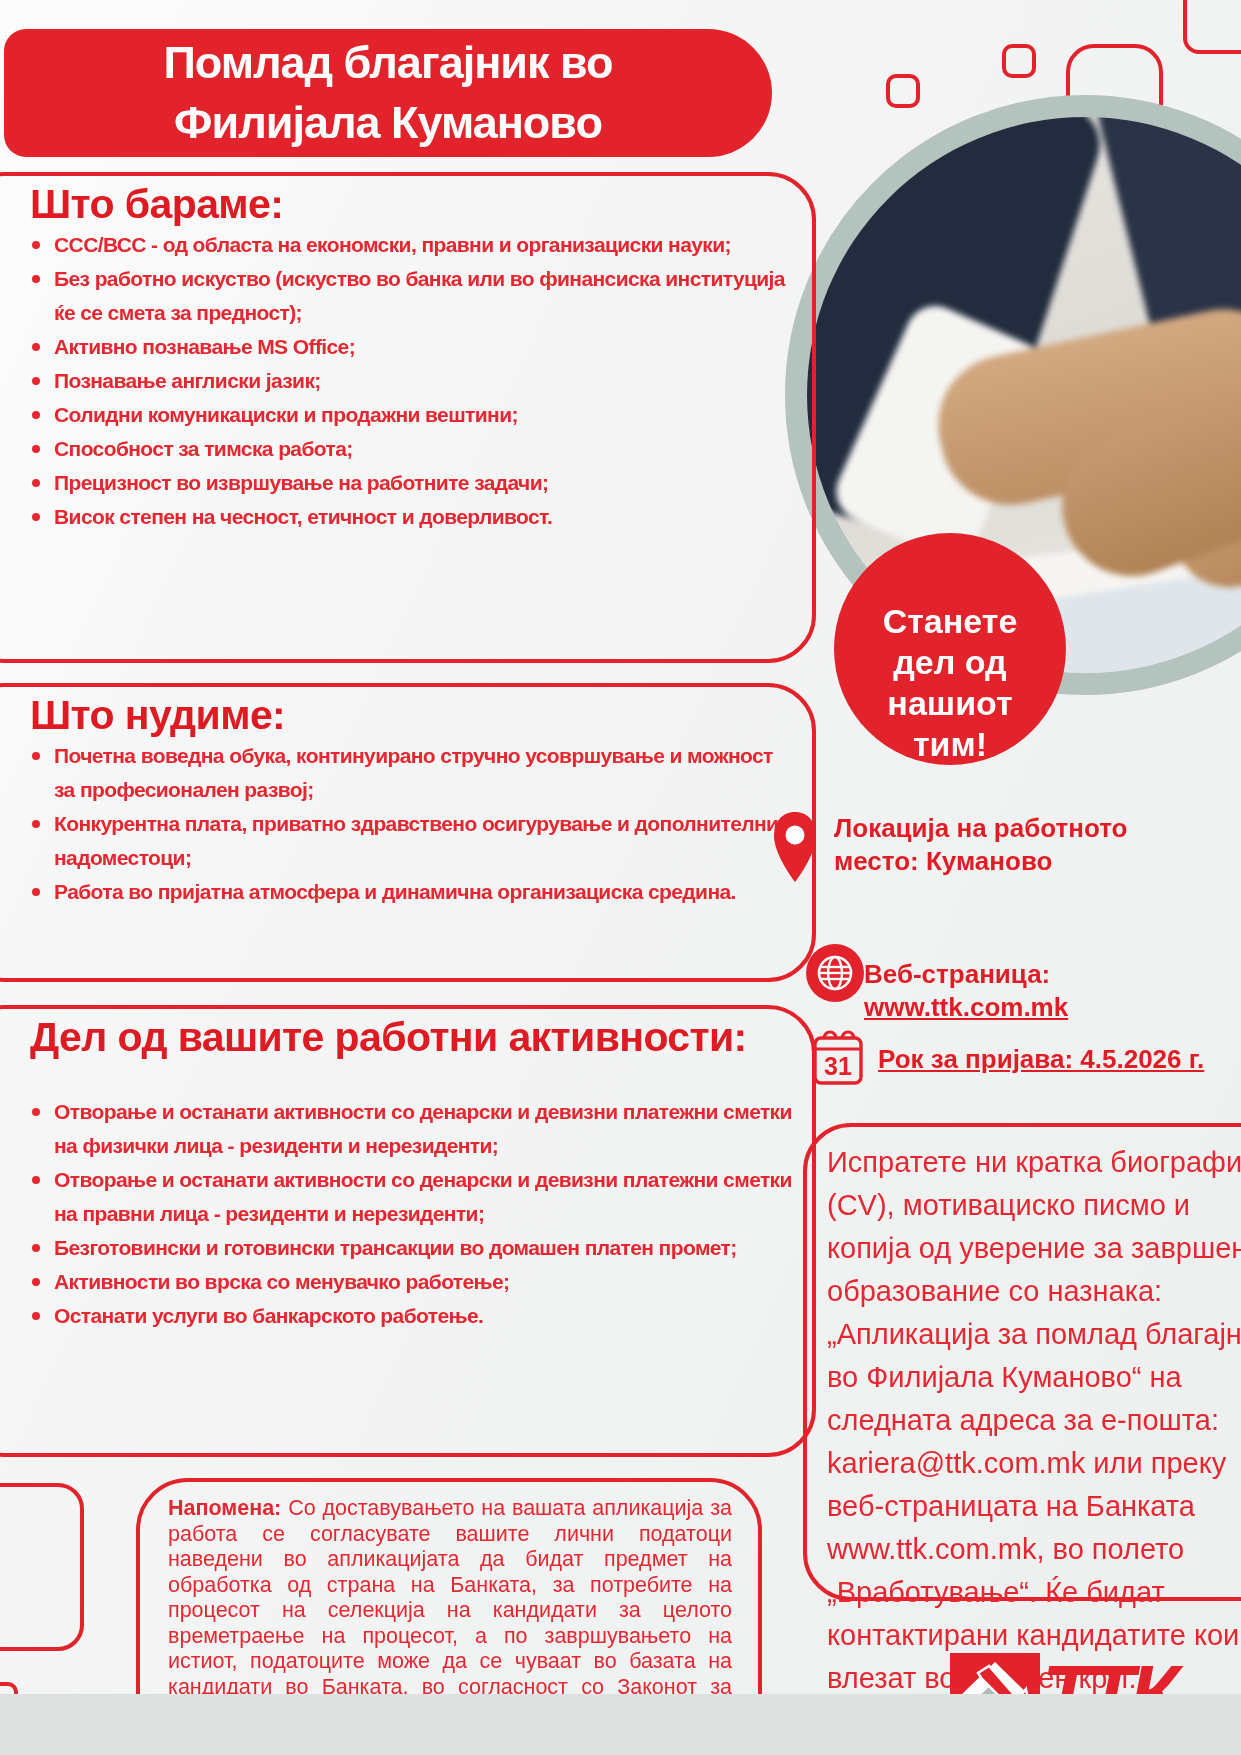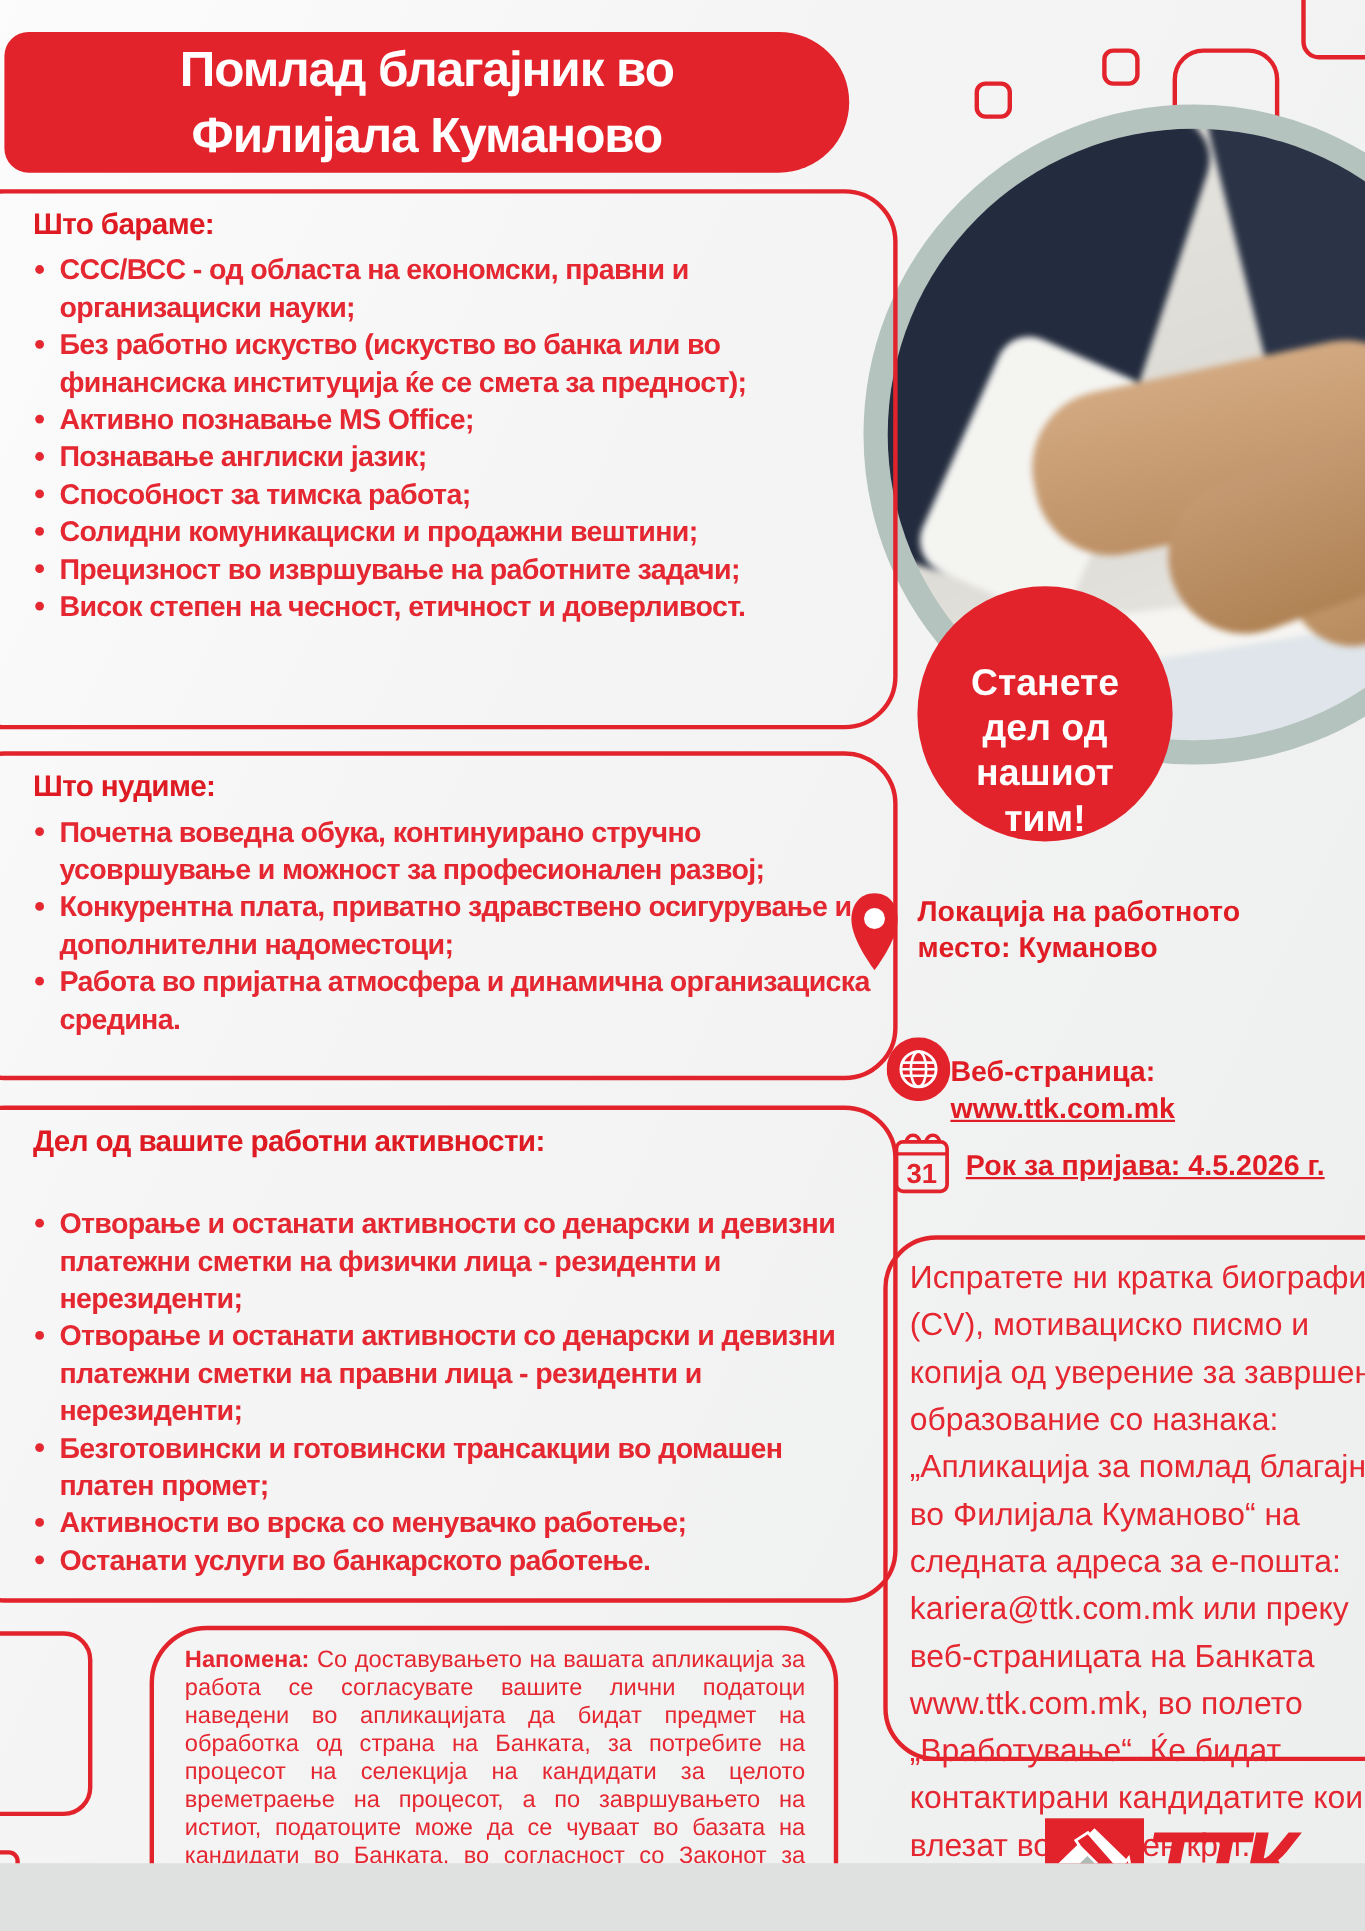--- a/index.html
+++ b/index.html
@@ -8,23 +8,23 @@
     font-family:"Liberation Sans",sans-serif;}
   
   .banner{position:absolute;left:4px;top:29px;width:768px;height:128px;background:#e2232b;
     border-radius:22px 64px 64px 22px;display:flex;align-items:center;justify-content:center;}
   .banner h1{margin:0;color:#fff;font-size:45px;line-height:60px;font-weight:bold;
     letter-spacing:-1px;text-align:center;white-space:pre-line;}
   
   .obox{position:absolute;left:-44px;border:4.5px solid #e2232b;border-radius:48px;
     background:transparent;box-sizing:border-box;}
   .obox .inner{padding:8px 14px 0 70px;}
-  .obox h2{margin:0;color:#de1a22;font-size:27px;line-height:40px;font-weight:bold;letter-spacing:-0.6px;}
+  .obox h2{margin:0;color:#de1a22;font-size:41px;line-height:40px;font-weight:bold;letter-spacing:-0.6px;}
   ul.blist{margin:4px 0 0 0;padding:0;list-style:none;}
-  ul.blist li{position:relative;color:#e52731;font-size:26px;line-height:34px;
+  ul.blist li{position:relative;color:#e52731;font-size:21px;line-height:34px;
     font-weight:bold;letter-spacing:-0.6px;padding-left:24px;margin:0;}
   ul.blist li::before{content:"";position:absolute;left:2px;top:13px;width:8px;height:8px;
     border-radius:50%;background:#e52731;}
   #box-req{top:172px;width:860px;height:491px;}
   #box-offer{top:683px;width:860px;height:299px;}
   #box-act{top:1005px;width:860px;height:452px;}
   #box-act .inner h2{margin-bottom:38px;}
   
   .note{position:absolute;left:136px;top:1478px;width:626px;height:330px;
     border:4.5px solid #e2232b;border-radius:52px 52px 0 0;box-sizing:border-box;
@@ -102,22 +102,22 @@
   </div>
 
   <div class="obox" id="box-req">
     <div class="inner">
       <h2>Што бараме:</h2>
       <ul class="blist">
           <li>ССС/ВСС - од областа на економски, правни и организациски науки;</li>
           <li>Без работно искуство (искуство во банка или во финансиска институција ќе се смета за предност);</li>
           <li>Активно познавање MS Office;</li>
           <li>Познавање англиски јазик;</li>
+          <li>Солидни комуникациски и продажни вештини;</li>
           <li>Способност за тимска работа;</li>
-          <li>Солидни комуникациски и продажни вештини;</li>
           <li>Прецизност во извршување на работните задачи;</li>
           <li>Висок степен на чесност, етичност и доверливост.</li>
         </ul>
     </div>
   </div>
 
   <div class="obox" id="box-offer">
     <div class="inner">
       <h2>Што нудиме:</h2>
       <ul class="blist">

